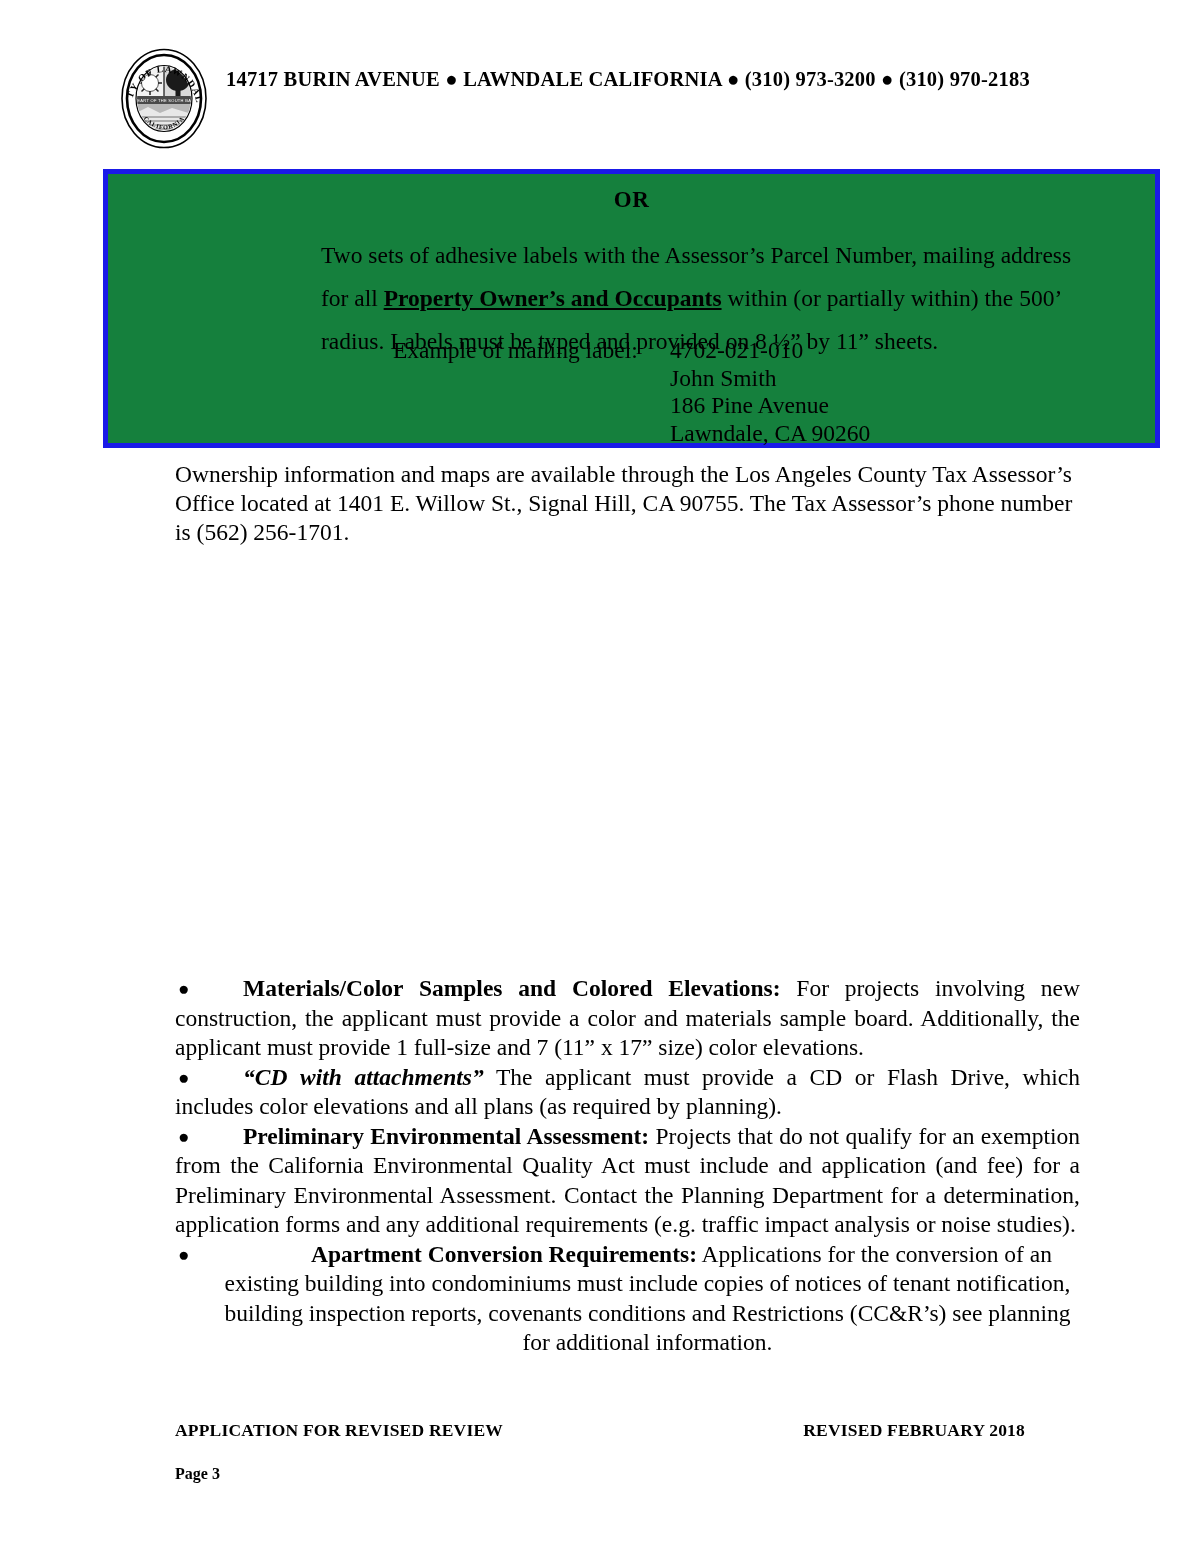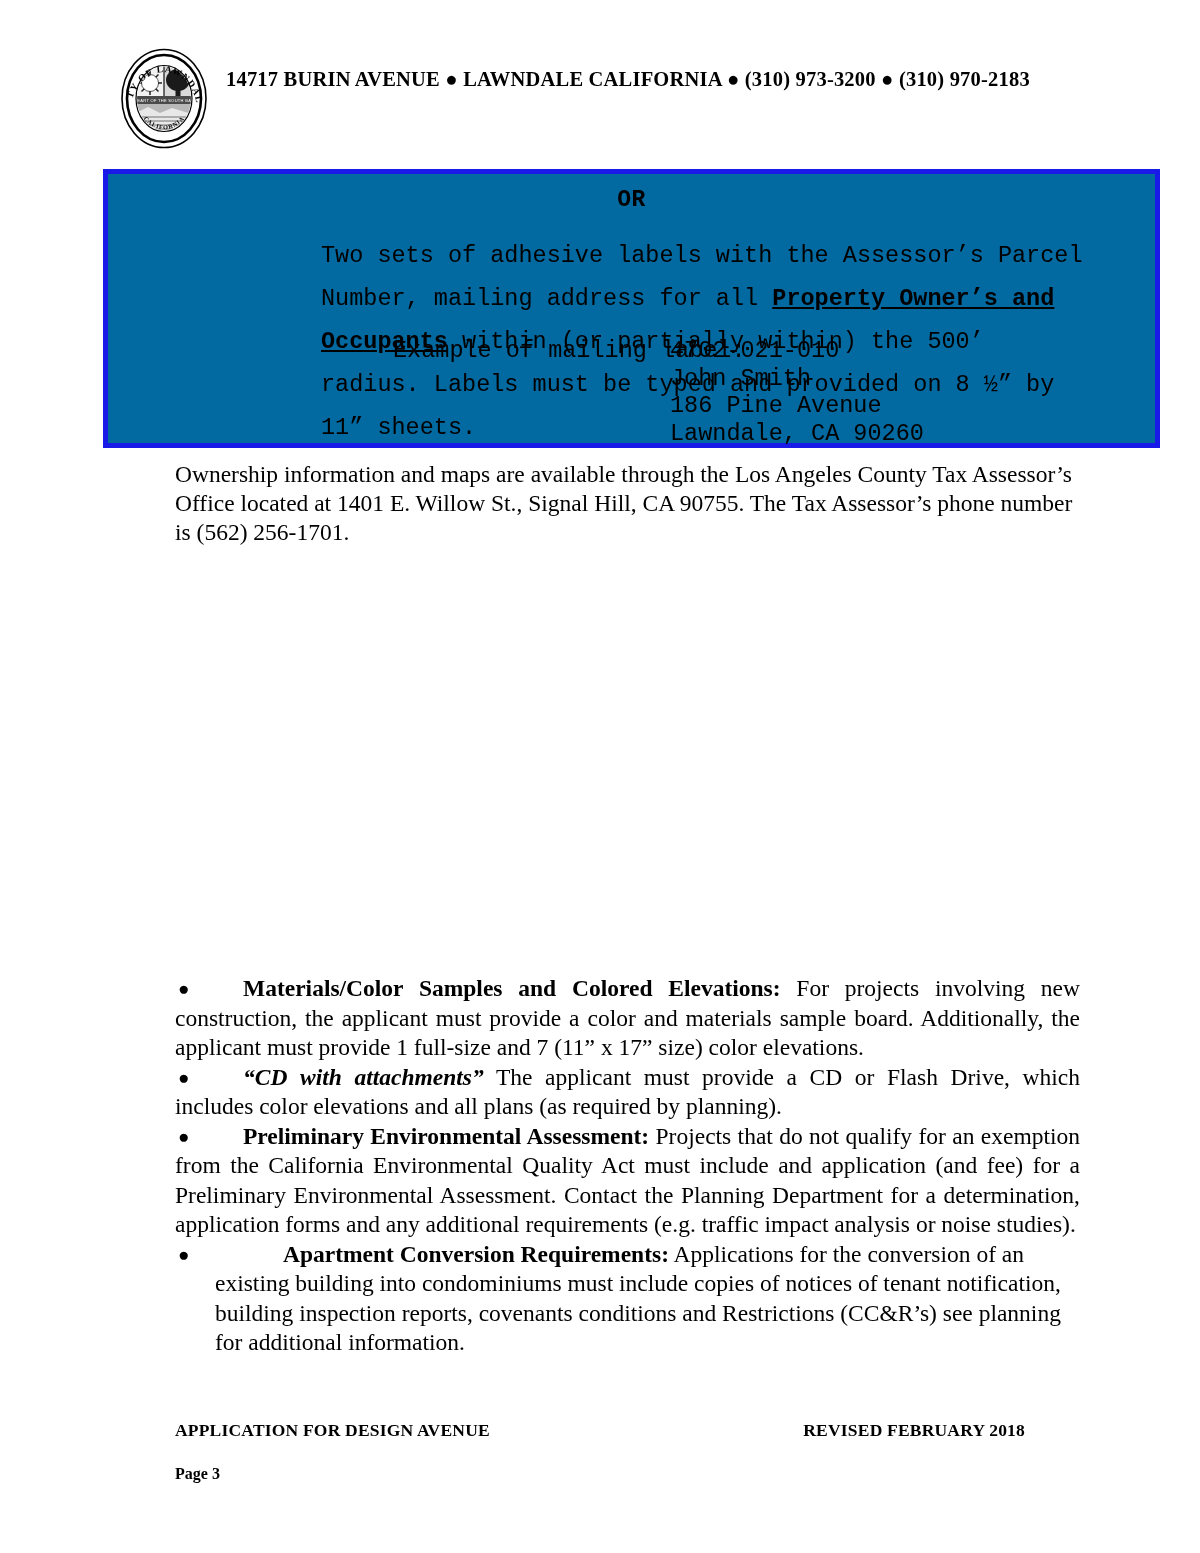--- a/index.html
+++ b/index.html
@@ -47,22 +47,21 @@
 
   
   .blue-box {
     position: absolute;
     left: 103px;
     top: 169px;
     width: 1057px;
     height: 279px;
     border: 5px solid #1a1ae8;
     box-sizing: border-box;
-    background: #0369a1;
-    font-family: Liberation Mono, monospace;
+    background: #15803d;
   }
   .or-label {
     position: absolute;
     left: 0;
     top: 13px;
     width: 100%;
     text-align: center;
     font-size: 23px;
     font-weight: bold;
     letter-spacing: 0.5px;
@@ -131,21 +130,21 @@
     top: 0;
     font-size: 19px;
     line-height: 29.5px;
   }
   .bullet-item .b-text {
     display: block;
     text-align: justify;
     text-justify: inter-word;
   }
   .bullet-item .b-text.no-justify {
-    text-align: left;
+    text-align: center;
     margin-left: 40px;
   }
   .bullet-item .lead-space { display: inline-block; width: 68px; }
   .bullet-item b { font-weight: bold; }
   .bullet-item i.bi { font-weight: bold; font-style: italic; }
 
   
   .footer-line {
     position: absolute;
     left: 175px;
@@ -276,16 +275,16 @@
     <span class="b-text"><span class="lead-space"></span><b>Preliminary Environmental Assessment:</b><span> Projects that do not qualify for an exemption from the California Environmental Quality Act must include and application (and fee) for a Preliminary Environmental Assessment.  Contact the Planning Department for a determination, application forms and any additional requirements (e.g. traffic impact analysis or noise studies).</span></span>
   </div>
 
   <div class="bullet-item">
     <span class="dot">●</span>
     <span class="b-text no-justify"><span class="lead-space"></span><b>Apartment Conversion Requirements:</b><span>  Applications for the conversion of an existing building into condominiums must include copies of notices of tenant notification, building inspection reports, covenants conditions and Restrictions (CC&amp;R’s) see planning for additional information.</span></span>
   </div>
 </div>
 
 <div class="footer-line">
-  <span class="f-left">APPLICATION FOR DESIGN AVENUE</span>
+  <span class="f-left">APPLICATION FOR REVISED REVIEW</span>
   <span class="f-right">REVISED FEBRUARY 2018</span>
 </div>
 <div class="page-num">Page 3</div>
 
 </body></html>

